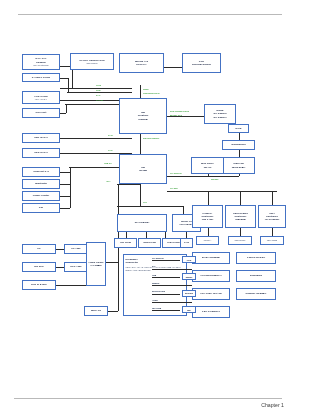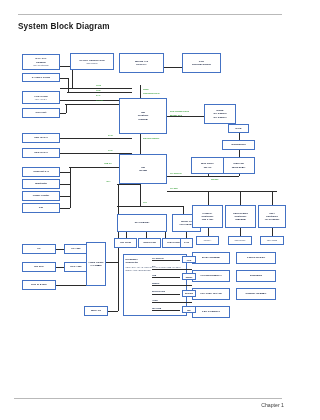--- a/index.html
+++ b/index.html
@@ -71,21 +71,20 @@
     display:flex; align-items:center; justify-content:center;
     font-weight: bold;
   }
 </style>
 </head>
 <body>
 
 <div class="page">
 
   <div class="hrule-top"></div>
-  <div class="page-title">System Block Diagram</div>
 
   <div class="canvas">
 
     <div class="w wh" style="left:60px; top:30px; width:12px;"></div>
     <div class="w wv" style="left:71.5px; top:30px; height:22px;"></div>
     <div class="w wh" style="left:60px; top:52px; width:72px;"></div>
 
     <div class="w wh" style="left:60px; top:42px; width:8px;"></div>
     <div class="w wv" style="left:67.5px; top:42px; height:14px;"></div>
     <div class="w wh" style="left:67px; top:56px; width:65px;"></div>

